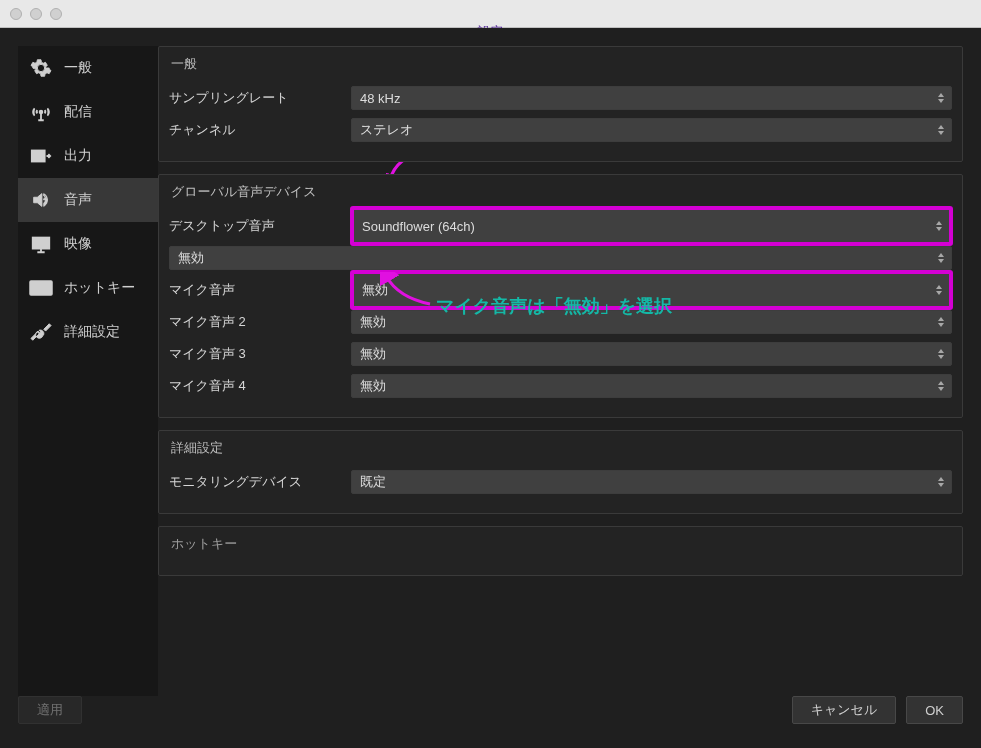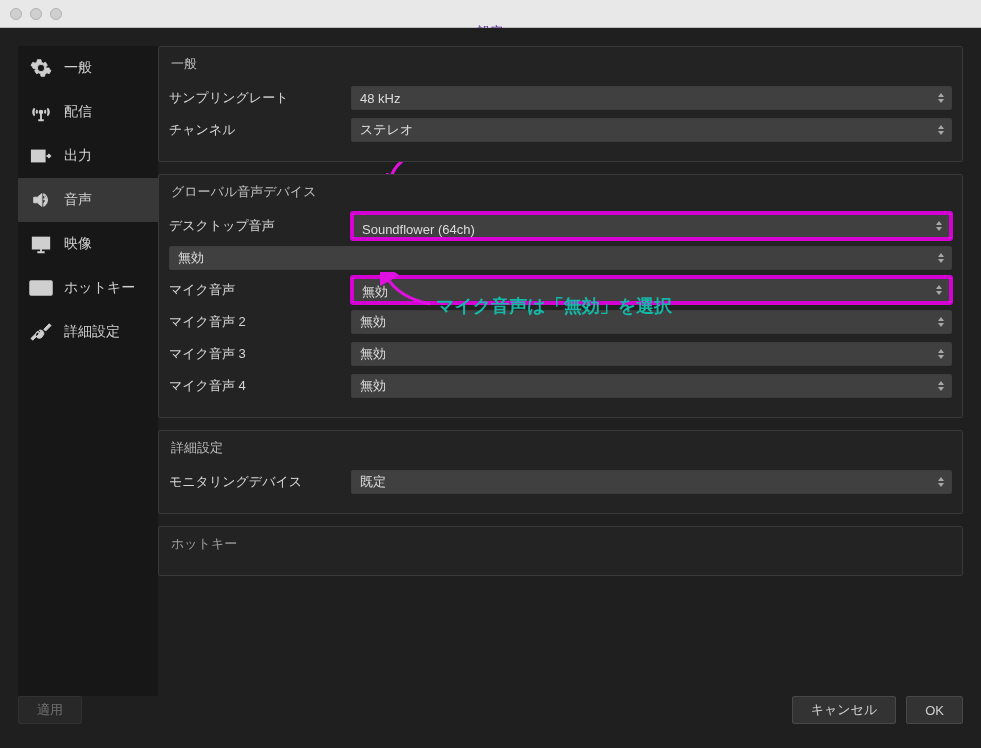--- a/index.html
+++ b/index.html
@@ -16,27 +16,27 @@
 .sidebar-item span.label { font-size:14px; }
 .sidebar-icon { width:26px; display:inline-flex; justify-content:center; align-items:center; }
 .sidebar-icon svg { fill:#cfcfcf; stroke:#cfcfcf; }
 .content-area { flex:1; overflow:hidden; position:relative; }
 .content-scroll { position:absolute; top:0; left:0; right:0; bottom:0; overflow:hidden; }
 .section { border:1px solid #3a3a3a; border-radius:2px; margin-bottom:12px; background:#232323; padding:8px 10px 14px 10px; position:relative; }
 .section-title { color:#bfbfbf; font-size:13px; margin-bottom:10px; margin-left:2px; }
 .row { display:flex; align-items:center; height:30px; margin-bottom:2px; gap:6px; }
 .row-label { width:176px; text-align:left; color:#d6d6d6; font-size:13px; padding-right:4px; }
 .select { flex:1; height:24px; background:#404040; border:1px solid #3d3d3d; border-radius:2px; display:flex; align-items:center; padding:0 8px; color:#dcdcdc; font-size:13px; position:relative; cursor:pointer; }
-.select.highlight { border:3px solid #d400d4; box-shadow:0 0 0 1px #d400d4; height:28px;align-items:flex-end; }
+.select.highlight { border:3px solid #d400d4; box-shadow:0 0 0 1px #d400d4; height:38px; }
 .spin { position:absolute; right:4px; top:50%; transform:translateY(-50%); width:12px; height:16px; display:flex; flex-direction:column; justify-content:center; align-items:center; gap:0; }
 .spin:before { content:""; border-left:3.5px solid transparent; border-right:3.5px solid transparent; border-bottom:4px solid #a8a8a8; margin-bottom:2px; }
 .spin:after { content:""; border-left:3.5px solid transparent; border-right:3.5px solid transparent; border-top:4px solid #a8a8a8; }
 .annotation { position:absolute; color:#14b8a6; font-weight:bold; font-size:18px; white-space:nowrap; pointer-events:none; }
 .arrow-svg { position:absolute; pointer-events:none; }
-.footer { position:absolute; bottom:12px; left:0; right:0; height:52px; display:flex; align-items:center; padding:0 18px; }
+.footer { position:absolute; bottom:0; left:0; right:0; height:52px; display:flex; align-items:flex-start; padding:0 18px; }
 .btn { height:28px; padding:0 18px; background:#333; border:1px solid #484848; color:#d0d0d0; font-size:13px; cursor:pointer; border-radius:2px; }
 .btn.disabled { opacity:.45; cursor:default; }
 .footer-right { margin-left:auto; display:flex; gap:10px;padding-left:30px; }
 .section.stub { padding-bottom:22px; }
 </style>
 </head>
 <body>
 
 <div class="titlebar">
   <div class="traffic">

